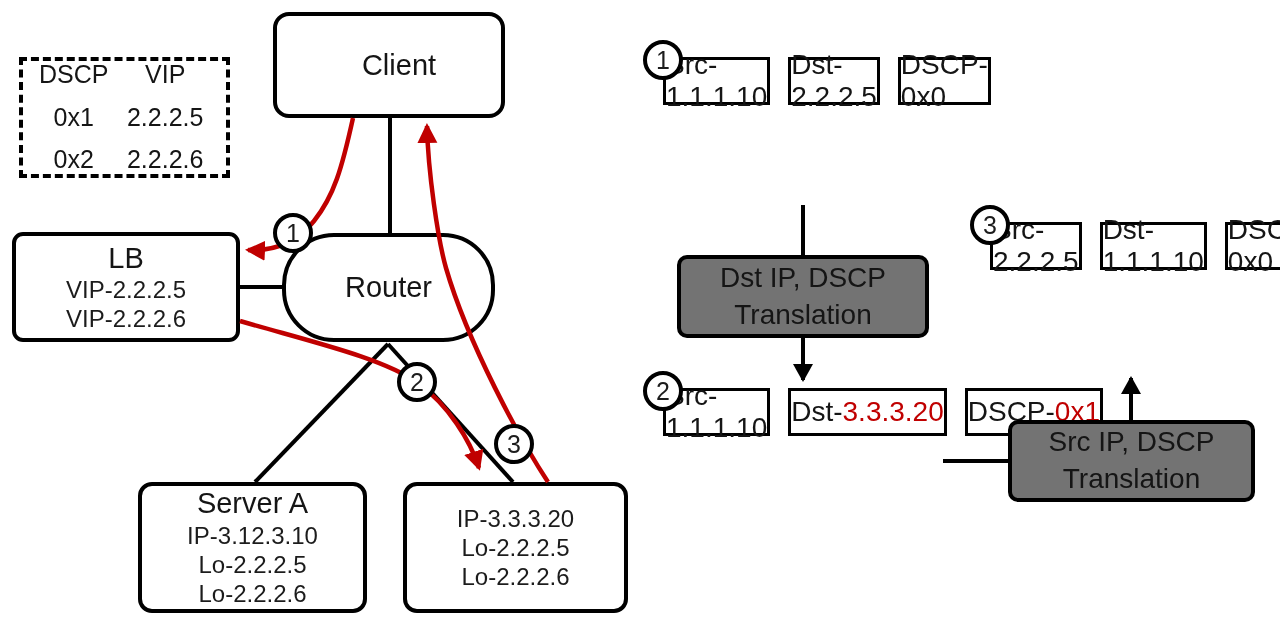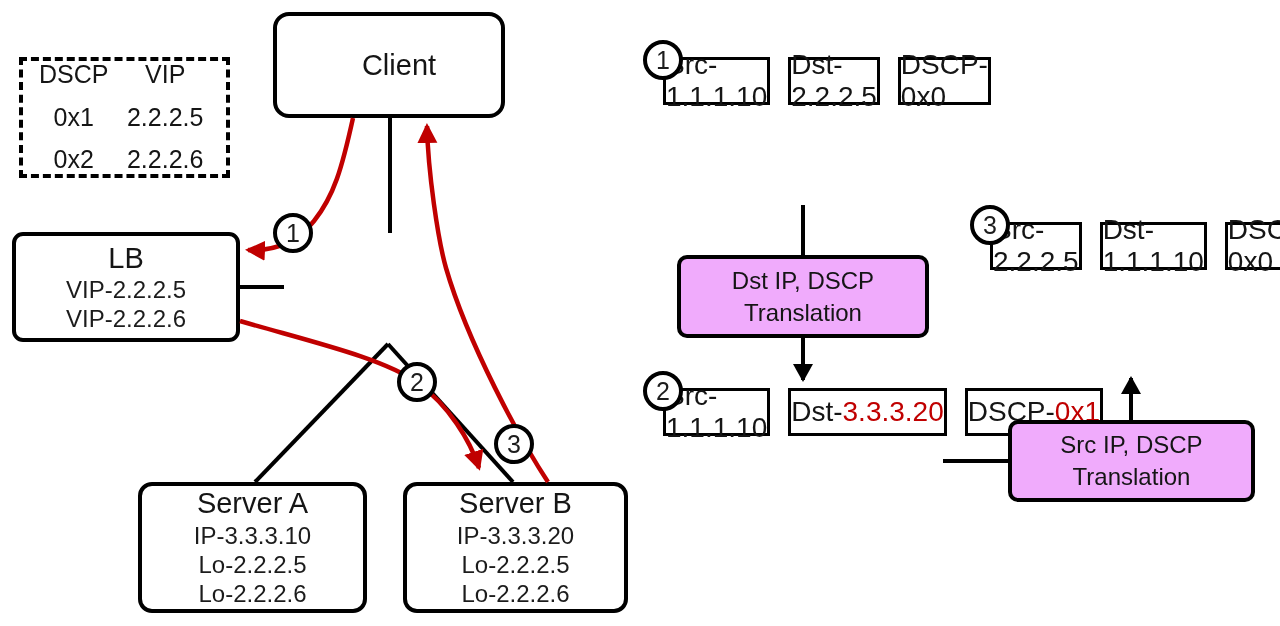--- a/index.html
+++ b/index.html
@@ -39,23 +39,23 @@
   
   .ptable{position:absolute;width:280px;display:flex;flex-direction:row;gap:18px;z-index:2;}
   .prow{
     box-sizing:border-box;height:48px;border:3px solid #000;background:#fff;
     display:flex;align-items:center;justify-content:center;font-size:28px;
   }
   .prow .hl{color:#c00000;}
 
   
   .proc{
-    position:absolute;box-sizing:border-box;border:4px solid #000;border-radius:10px;background:#f0abfc;
+    position:absolute;box-sizing:border-box;border:4px solid #000;border-radius:10px;background:#737373;
     display:flex;flex-direction:column;align-items:center;justify-content:center;
-    text-align:center;font-size:24px;line-height:1.32;z-index:2;
+    text-align:center;font-size:28px;line-height:1.32;z-index:2;
   }
 </style>
 </head>
 <body>
 
 <div id="canvas">
 
   <svg class="layer" id="black-layer" viewBox="0 0 1280 626" fill="none">
     <defs>
       <marker id="barrow" markerUnits="userSpaceOnUse" markerWidth="20" markerHeight="22" refX="16" refY="10" orient="auto">
@@ -84,30 +84,32 @@
   <div class="node" style="left:273px;top:12px;width:232px;height:106px;border-radius:16px;padding-left:20px;">
     <div class="title">Client</div>
   </div>
 
   <div class="node" style="left:12px;top:232px;width:228px;height:110px;border-radius:11px;">
     <div class="title">LB</div>
     <div class="detail">VIP-2.2.2.5</div>
     <div class="detail">VIP-2.2.2.6</div>
   </div>
 
+  <div class="node" style="left:282px;top:233px;width:213px;height:109px;border-radius:52px;">
+    <div class="title">Router</div>
+  </div>
 
   <div class="node" style="left:138px;top:482px;width:229px;height:131px;">
     <div class="title">Server A</div>
-    <div class="detail">IP-3.3.3.10</div>
+    <div class="detail">IP-3.12.3.10</div>
     <div class="detail">Lo-2.2.2.5</div>
     <div class="detail">Lo-2.2.2.6</div>
   </div>
 
   <div class="node" style="left:403px;top:482px;width:225px;height:131px;">
-    <div class="title">Server B</div>
     <div class="detail">IP-3.3.3.20</div>
     <div class="detail">Lo-2.2.2.5</div>
     <div class="detail">Lo-2.2.2.6</div>
   </div>
 
   <div class="ptable" style="left:663px;top:57px;">
     <div class="prow">
       <span>Src-1.1.1.10</span>
         <span class="hl"></span>
     </div>

